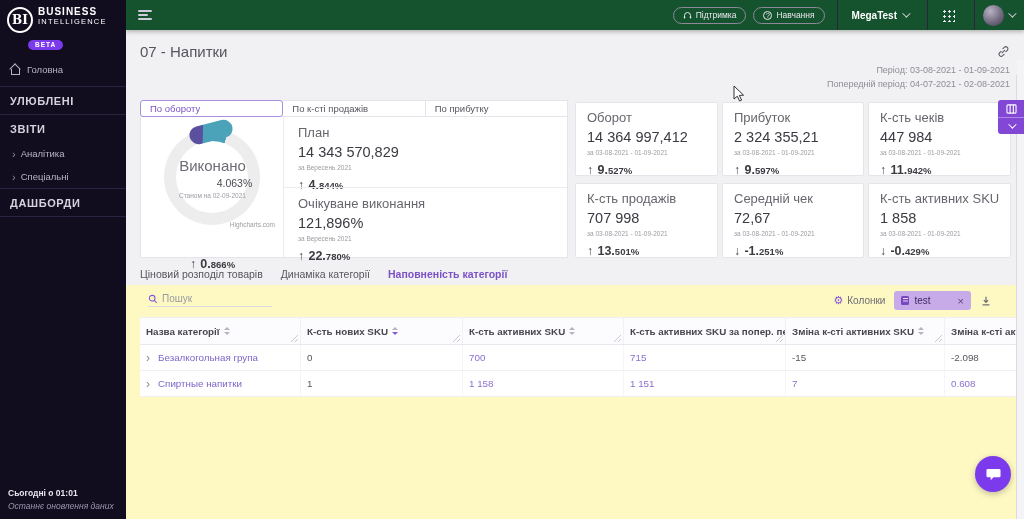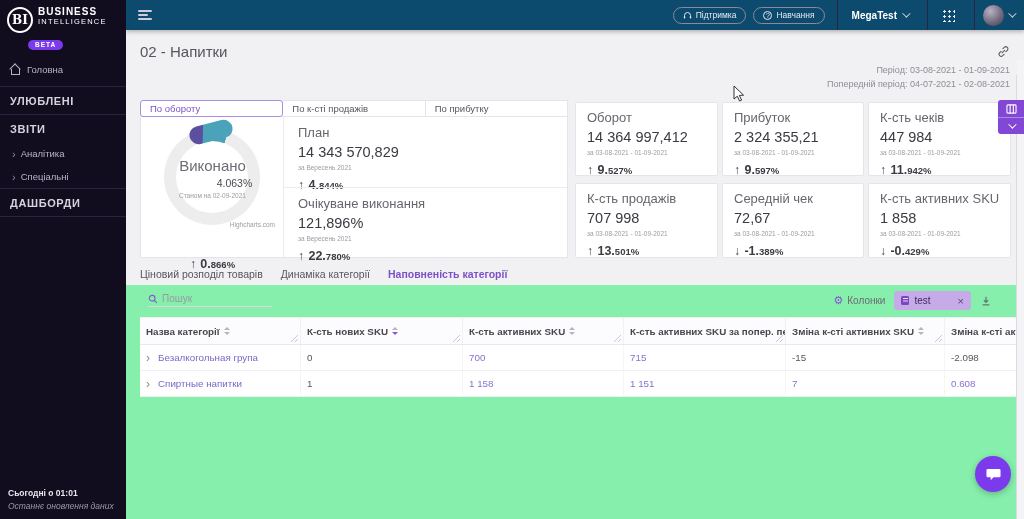--- a/index.html
+++ b/index.html
@@ -22,21 +22,21 @@
   .side-sub { display:flex; align-items:center; gap:5px; color:#b9b4c4; font-size:9.5px; padding:6px 10px 6px 12px; cursor:pointer; }
   .chev-glyph { color:#8f8a9e; font-size:11px; line-height:8px; }
   .home-icon { width:11px; height:10px; position:relative; flex:none; }
   .home-icon:before { content:""; position:absolute; left:1px; top:4px; width:7px; height:5px; border:1px solid #b9b4c4; border-top:none; }
   .home-icon:after { content:""; position:absolute; left:0; top:0; width:7px; height:7px; border-left:1px solid #b9b4c4; border-top:1px solid #b9b4c4; transform:rotate(45deg); transform-origin:center; margin-left:1px; }
   .side-footer { position:absolute; left:0; bottom:8px; width:100%; padding:0 8px; }
   .side-footer .t1 { color:#e8e6ee; font-size:8.5px; font-weight:bold; }
   .side-footer .t2 { color:#9d97ab; font-size:8.5px; font-style:italic; margin-top:3px; }
 
   
-  #topbar { position:absolute; left:126px; top:0; width:898px; height:30px; background:#0c4a6e; z-index:25;
+  #topbar { position:absolute; left:126px; top:0; width:898px; height:30px; background:#14532d; z-index:25;
     display:flex; align-items:center; box-shadow:0 2px 4px rgba(0,0,0,.25);text-align:center; }
   .burger { width:14px; height:10px; margin-left:12px; position:relative; cursor:pointer; }
   .burger span { position:absolute; left:0; height:1.6px; background:#cfcbd8; border-radius:1px; }
   .burger span:nth-child(1){ top:0; width:14px; } .burger span:nth-child(2){ top:4px; width:10px; } .burger span:nth-child(3){ top:8px; width:14px; }
   .topbar-right { margin-left:auto; display:flex; align-items:center; height:100%; }
   .pill { display:flex; align-items:center; gap:4px; border:1px solid #8d8999; border-radius:9px; color:#e8e6ee;
     font-size:8.5px; padding:2.5px 9px; margin-right:7px; cursor:pointer; background:transparent; }
   .vsep { width:1px; height:30px; background:#2b2340; margin:0 0 0 5px; }
   .account { display:flex; align-items:center; gap:5px; color:#fff; font-size:10px; font-weight:bold; padding:0 14px; cursor:pointer; }
   .caret { width:6px; height:6px; border-right:1.4px solid #cfcbd8; border-bottom:1.4px solid #cfcbd8; transform:rotate(45deg) translateY(-2px); }
@@ -93,21 +93,21 @@
   .edge-btn { width:26px; height:17px; background:#8247d5; border-radius:3px 0 0 0; display:flex; align-items:center; justify-content:center; cursor:pointer; }
   .edge-btn + .edge-btn { border-top:1px solid rgba(255,255,255,.35); border-radius:0 0 0 3px; }
   .edge-caret { width:6px; height:6px; border-right:1.4px solid #fff; border-bottom:1.4px solid #fff; transform:rotate(45deg) translateY(-2px); }
 
   
   .panel-tabs { position:absolute; left:14px; top:238px; display:flex; gap:18px; }
   .panel-tab { font-size:10.5px; color:#56565e; cursor:pointer; padding-bottom:6px; }
   .panel-tab.active { color:#7a52c7; font-weight:bold; border-bottom:2px solid #8b5cf6; }
 
   
-  .panel { position:absolute; left:0; top:255px; width:890px; height:234px; background:#86efac; overflow:hidden; }
+  .panel { position:absolute; left:0; top:255px; width:890px; height:234px; background:#fef9c3; overflow:hidden; }
   .search-row { position:absolute; left:22px; top:8px; width:250px; }
   .search-wrap { display:flex; align-items:center; gap:4px; border-bottom:1px solid #d9d8de; width:124px; padding-bottom:2px; }
   .search-input { border:none; outline:none; background:transparent; font-size:10px; color:#4a4a52; width:100px; font-family:"Liberation Sans",sans-serif; }
   .search-input::placeholder { color:#9a9aa2; }
   .tools { position:absolute; right:24px; top:6px; display:flex; align-items:center; gap:9px; }
   .cols-btn { display:flex; align-items:center; gap:4px; font-size:10px; color:#6b6b72; cursor:pointer; }
   .gear-glyph { color:#8457d6; font-size:11px; }
   .filter-tag { display:flex; align-items:center; gap:5px; background:#c7abe8; border-radius:3px; height:19px; padding:0 7px; cursor:pointer; }
   .tag-icon { width:8px; height:9px; background:#7a47c0; border-radius:1.5px; position:relative; }
   .tag-icon:after { content:""; position:absolute; left:1.5px; top:2px; width:5px; height:1.2px; background:#e9ddf8; box-shadow:0 2.5px 0 #e9ddf8; }
@@ -209,21 +209,21 @@
     </div>
     <div class="vsep"></div>
     <div class="grid-icon"></div>
     <div class="vsep" style="margin-right:8px;"></div>
     <div class="avatar"></div>
     <span class="caret avatar-caret"></span>
   </div>
 </div>
 
 <div id="main">
-  <div class="page-title">02 - Напитки</div>
+  <div class="page-title">07 - Напитки</div>
 
   <svg class="link-icon" width="13" height="13" viewBox="0 0 16 16">
     <path d="M9.5 6.5 L6.2 9.8 M7.2 4.6 l1.8-1.8 a2.6 2.6 0 0 1 3.7 3.7 l-1.8 1.8 M8.8 11.4 l-1.8 1.8 a2.6 2.6 0 0 1 -3.7-3.7 l1.8-1.8" fill="none" stroke="#5b5b64" stroke-width="1.3" stroke-linecap="round"></path>
   </svg>
   <div class="period-line p1">Період: 03-08-2021 - 01-09-2021</div>
   <div class="period-line p2">Попередній період: 04-07-2021 - 02-08-2021</div>
 
   <div class="kpi-tabs">
     <div class="kpi-tab active">По обороту</div>
     <div class="kpi-tab">По к-сті продажів</div>
@@ -288,21 +288,21 @@
   <div class="mcard mc-r2 mc-c1">
     <div class="m-label">К-сть продажів</div>
     <div class="m-value">707 998</div>
     <div class="m-date">за 03-08-2021 - 01-09-2021</div>
     <div class="m-trend trend"><span class="arr">↑</span> <span class="big">13.</span><span class="small">501%</span></div>
   </div>
   <div class="mcard mc-r2 mc-c2">
     <div class="m-label">Середній чек</div>
     <div class="m-value">72,67</div>
     <div class="m-date">за 03-08-2021 - 01-09-2021</div>
-    <div class="m-trend trend"><span class="arr">↓</span> <span class="big">-1.</span><span class="small">389%</span></div>
+    <div class="m-trend trend"><span class="arr">↓</span> <span class="big">-1.</span><span class="small">251%</span></div>
   </div>
   <div class="mcard mc-r2 mc-c3">
     <div class="m-label">К-сть активних SKU</div>
     <div class="m-value">1 858</div>
     <div class="m-date">за 03-08-2021 - 01-09-2021</div>
     <div class="m-trend trend"><span class="arr">↓</span> <span class="big">-0.</span><span class="small">429%</span></div>
   </div>
 
   <div class="edge-btns">
     <div class="edge-btn">

